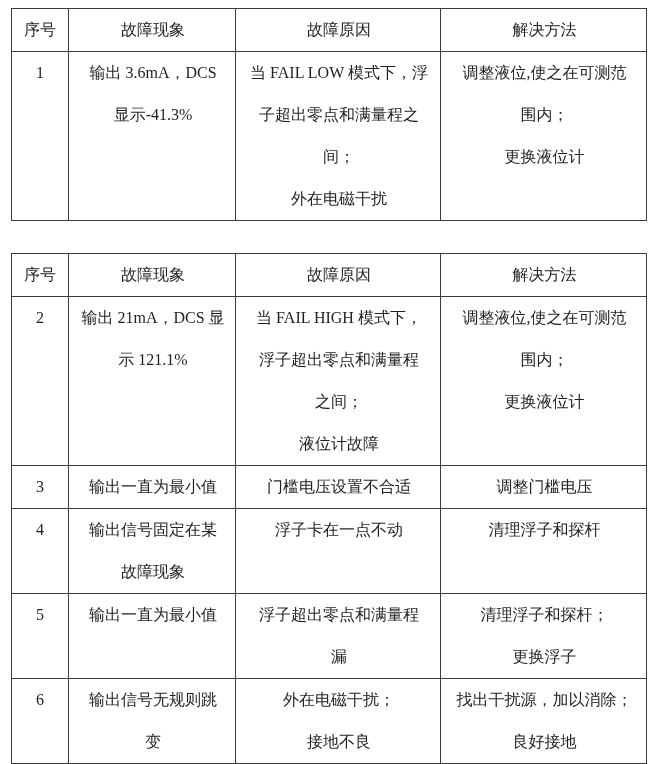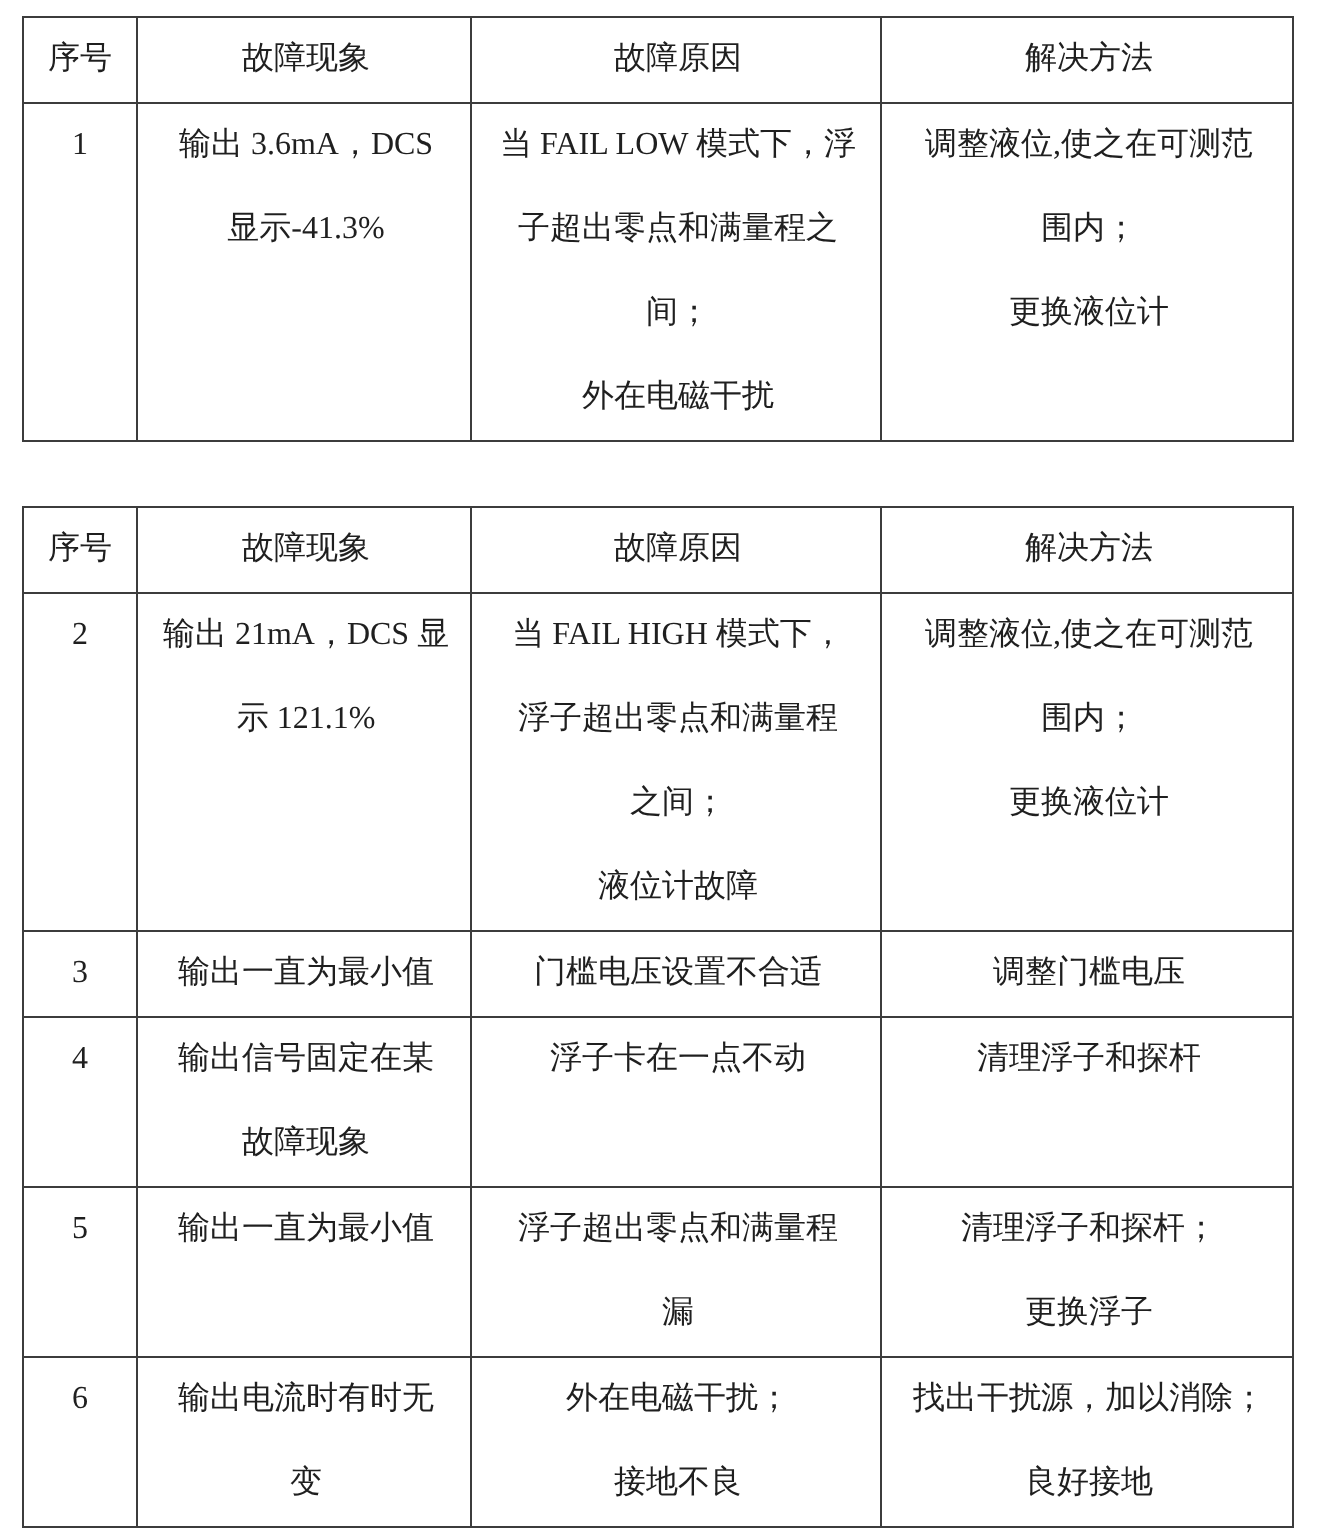--- a/index.html
+++ b/index.html
@@ -128,21 +128,21 @@
         <tr>
           <td class="col-no">5</td>
           <td class="col-ph">输出一直为最小值</td>
           <td class="col-ca">浮子超出零点和满量程
 漏</td>
           <td class="col-so">清理浮子和探杆；
 更换浮子</td>
         </tr>
         <tr>
           <td class="col-no">6</td>
-          <td class="col-ph">输出电流时有时无
+          <td class="col-ph">输出信号无规则跳
 变</td>
           <td class="col-ca">外在电磁干扰；
 接地不良</td>
           <td class="col-so">找出干扰源，加以消除；
 良好接地</td>
         </tr>
       </tbody>
   </table>
 </div>
 

